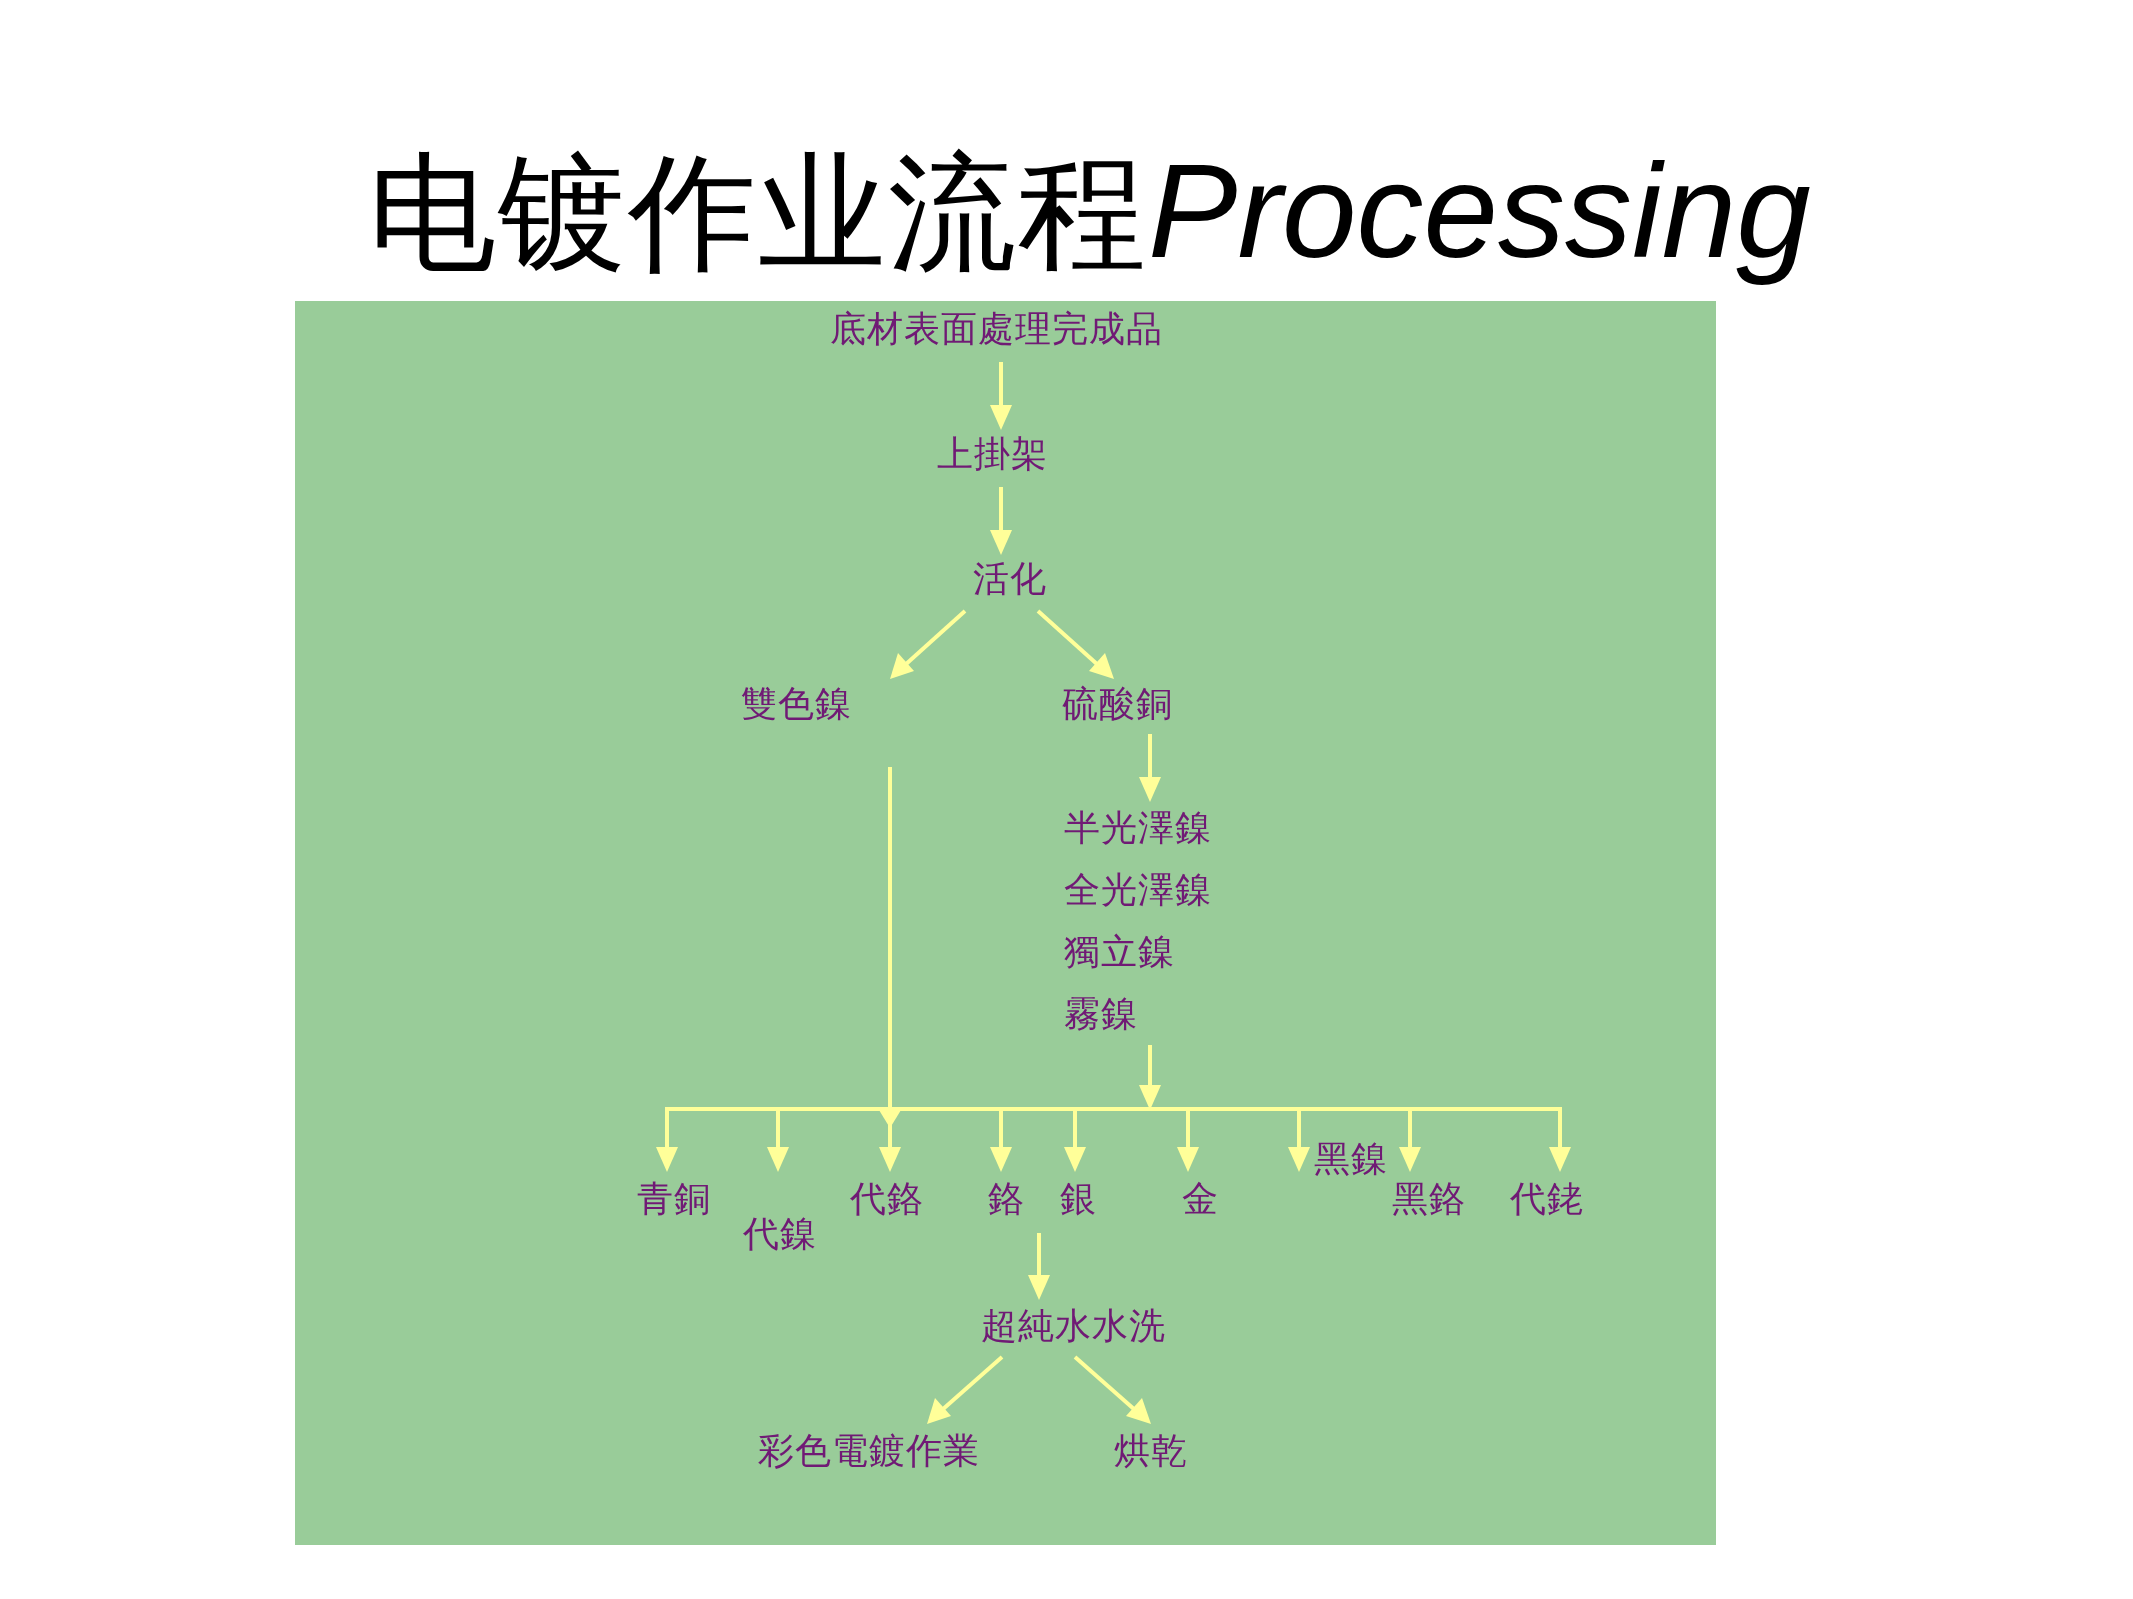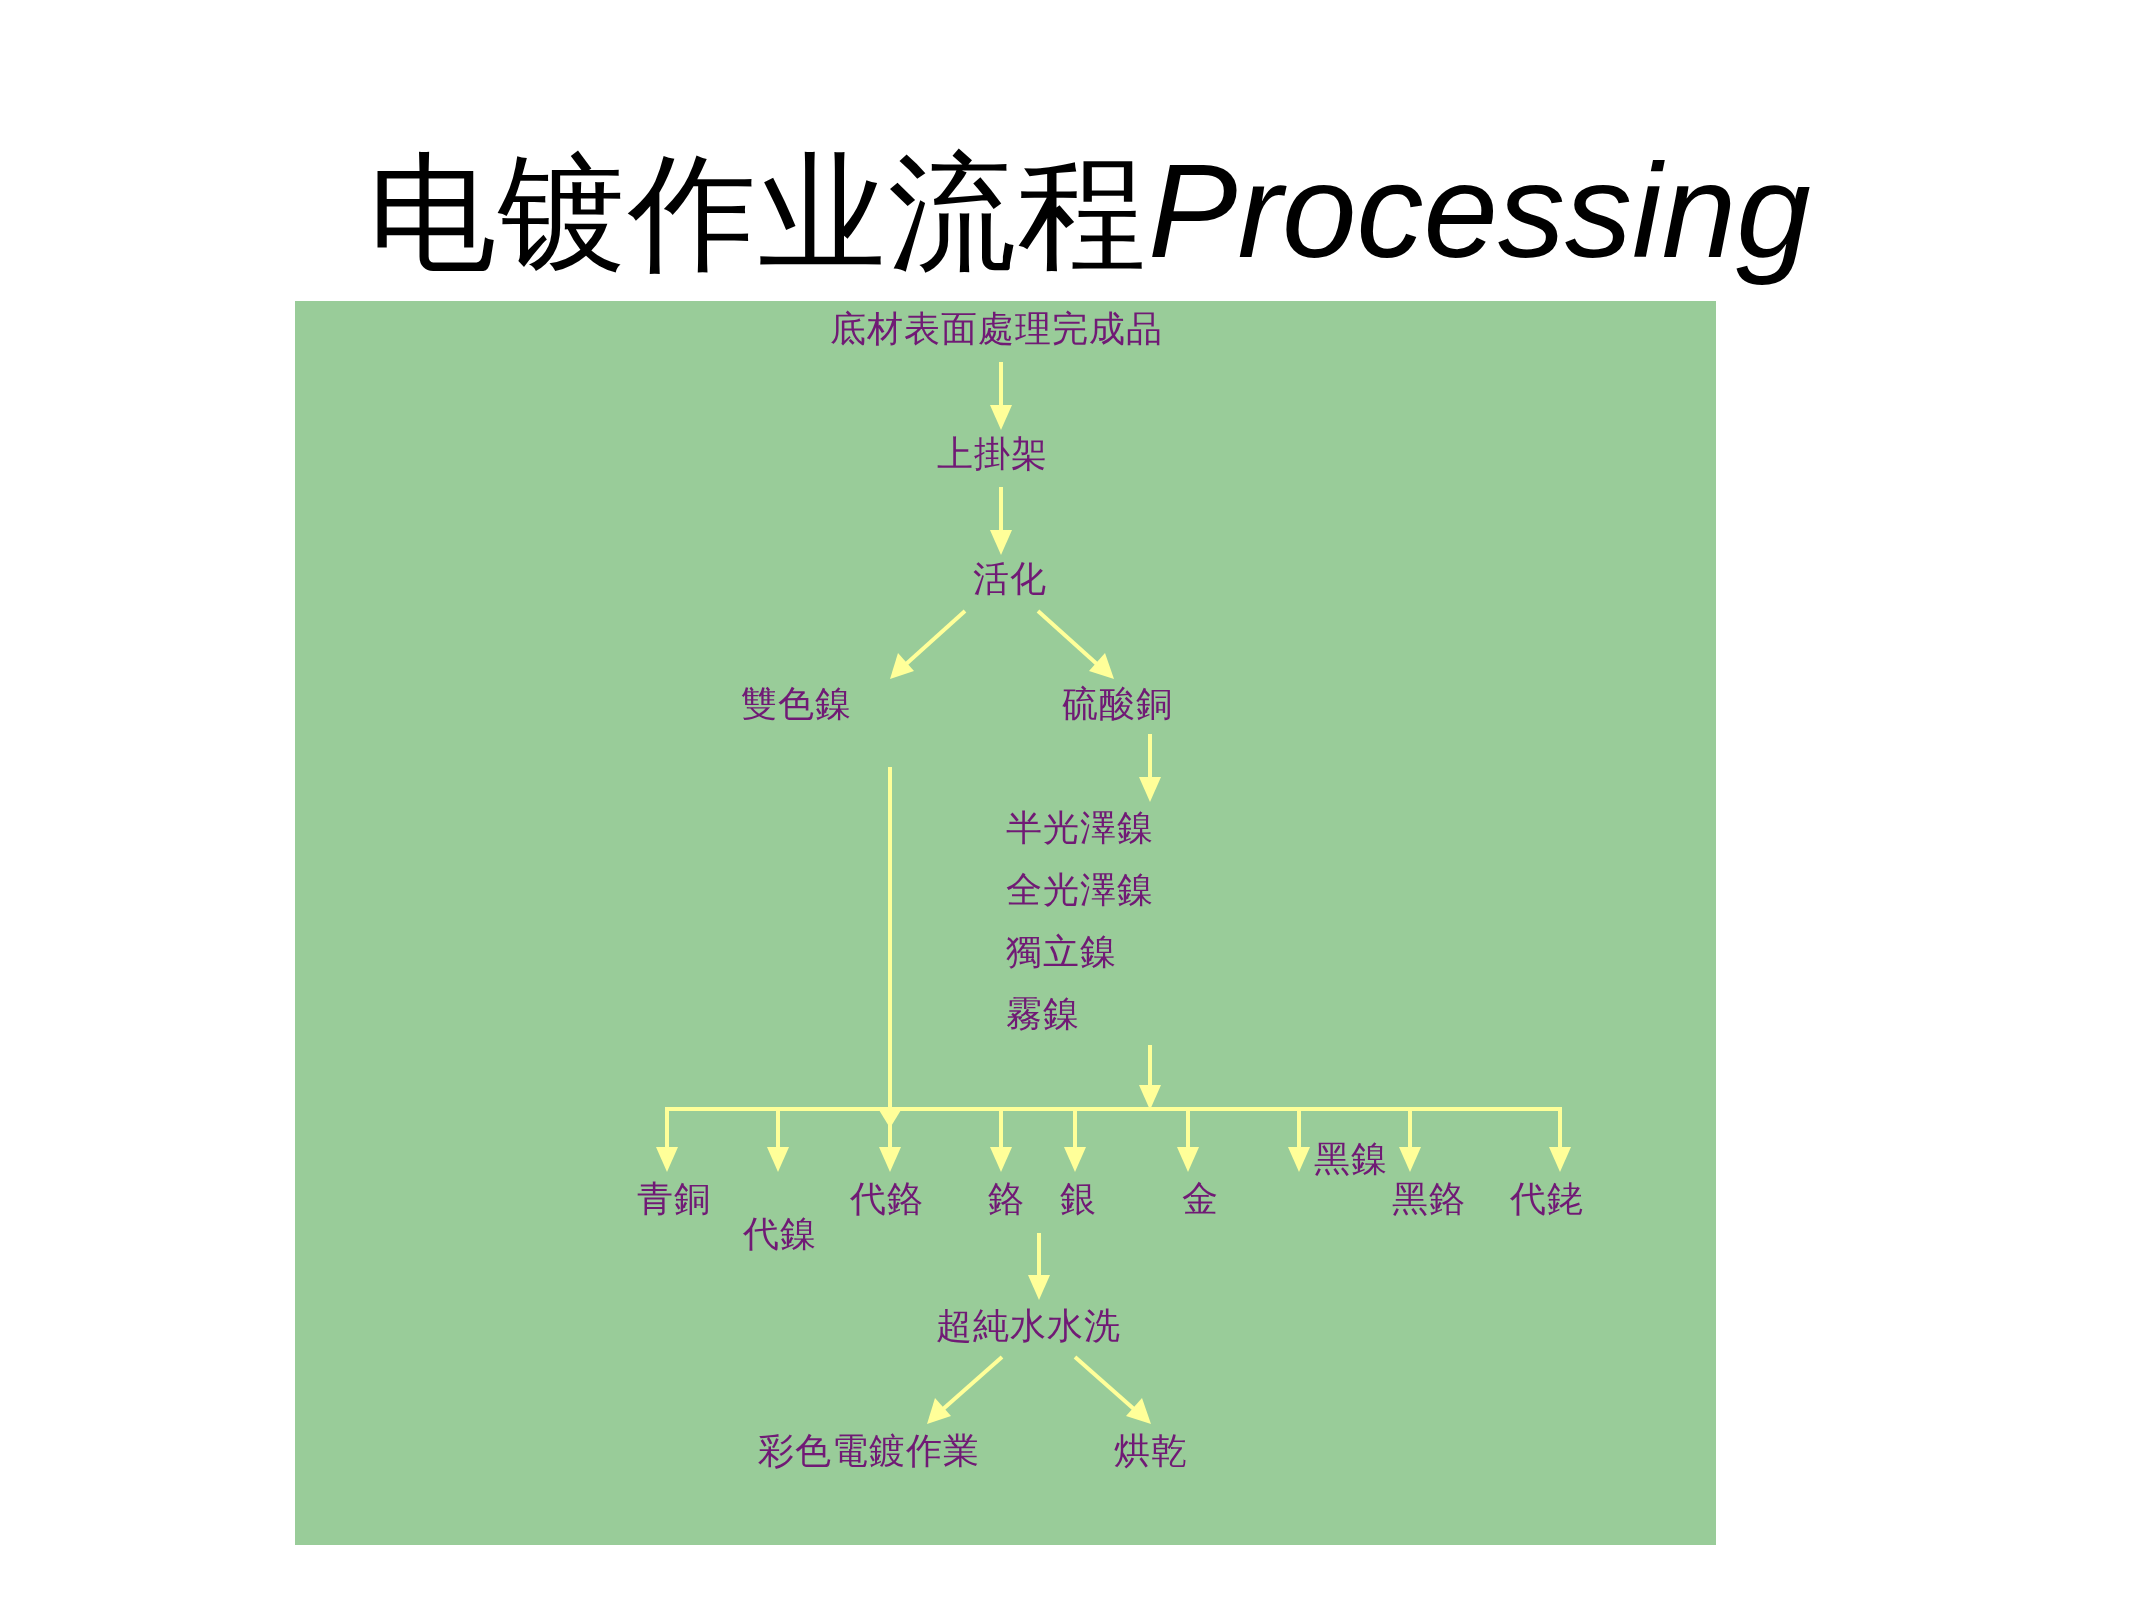--- a/index.html
+++ b/index.html
@@ -112,32 +112,32 @@
       </g>
   </g>
 </svg>
 
 <div class="node" style="left:830px; top:309px;">底材表面處理完成品</div>
 <div class="node" style="left:937px; top:434px;">上掛架</div>
 <div class="node" style="left:973px; top:559px;">活化</div>
 <div class="node" style="left:741px; top:684px;">雙色鎳</div>
 <div class="node" style="left:1062px; top:684px;">硫酸銅</div>
 
-<div class="stack" style="left:1006px; top:808px;">
+<div class="stack" style="left:1064px; top:808px;">
   <span class="node">半光澤鎳</span>
   <span class="node">全光澤鎳</span>
   <span class="node">獨立鎳</span>
   <span class="node">霧鎳</span>
 </div>
 
 <div class="node" style="left:637px; top:1179px;">青銅</div>
 <div class="node" style="left:743px; top:1214px;">代鎳</div>
 <div class="node" style="left:850px; top:1179px;">代鉻</div>
 <div class="node" style="left:988px; top:1179px;">鉻</div>
 <div class="node" style="left:1060px; top:1179px;">銀</div>
 <div class="node" style="left:1182px; top:1179px;">金</div>
 <div class="node" style="left:1270px; top:1139px;margin-left:44px;">黑鎳</div>
 <div class="node" style="left:1392px; top:1179px;">黑鉻</div>
 <div class="node" style="left:1510px; top:1179px;font-family:Liberation Serif, serif;">代銠</div>
 
-<div class="node" style="left:936px; top:1306px;">超純水水洗</div>
+<div class="node" style="left:981px; top:1306px;">超純水水洗</div>
 <div class="node" style="left:758px; top:1431px;">彩色電鍍作業</div>
 <div class="node" style="left:1114px; top:1431px;">烘乾</div>
 
 </body></html>

